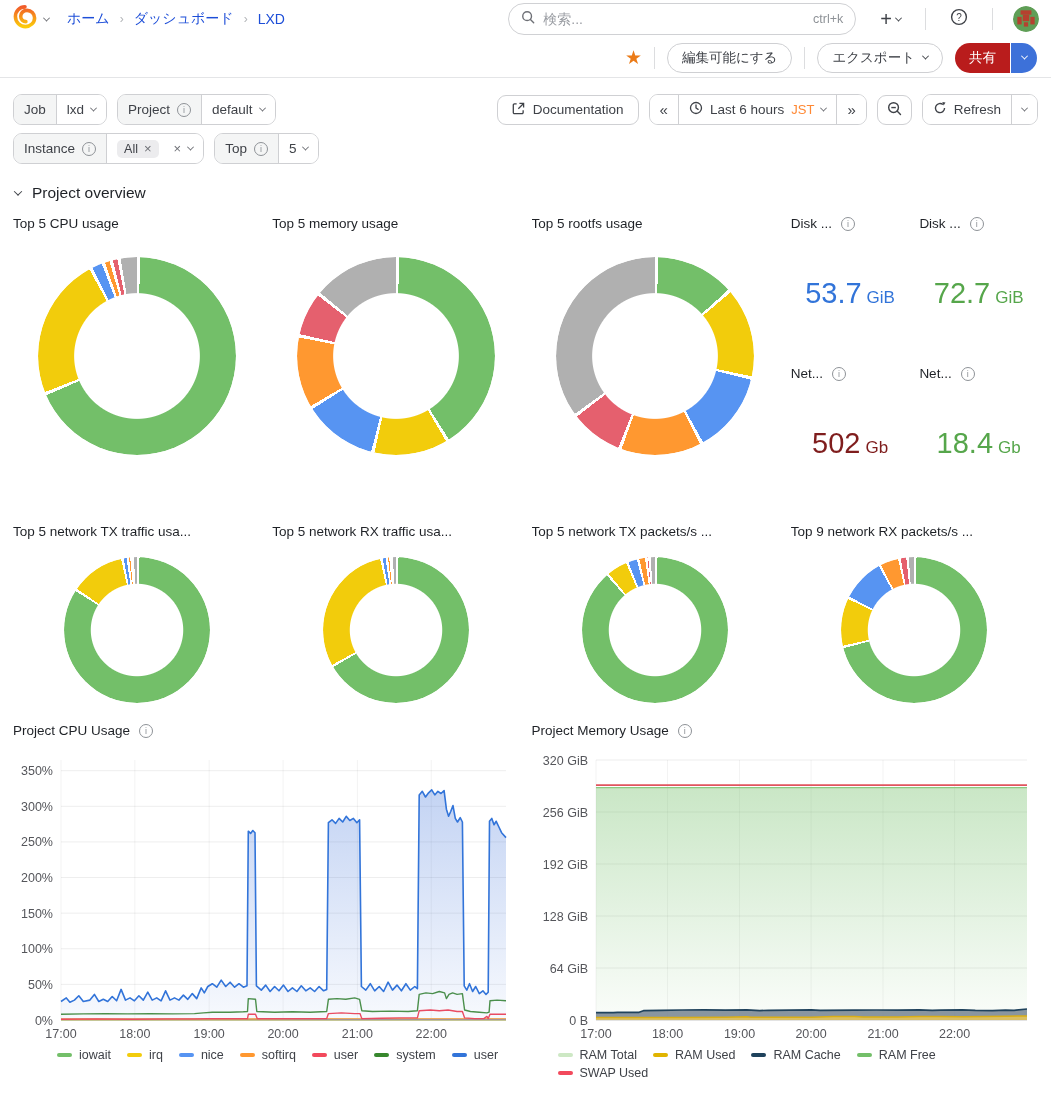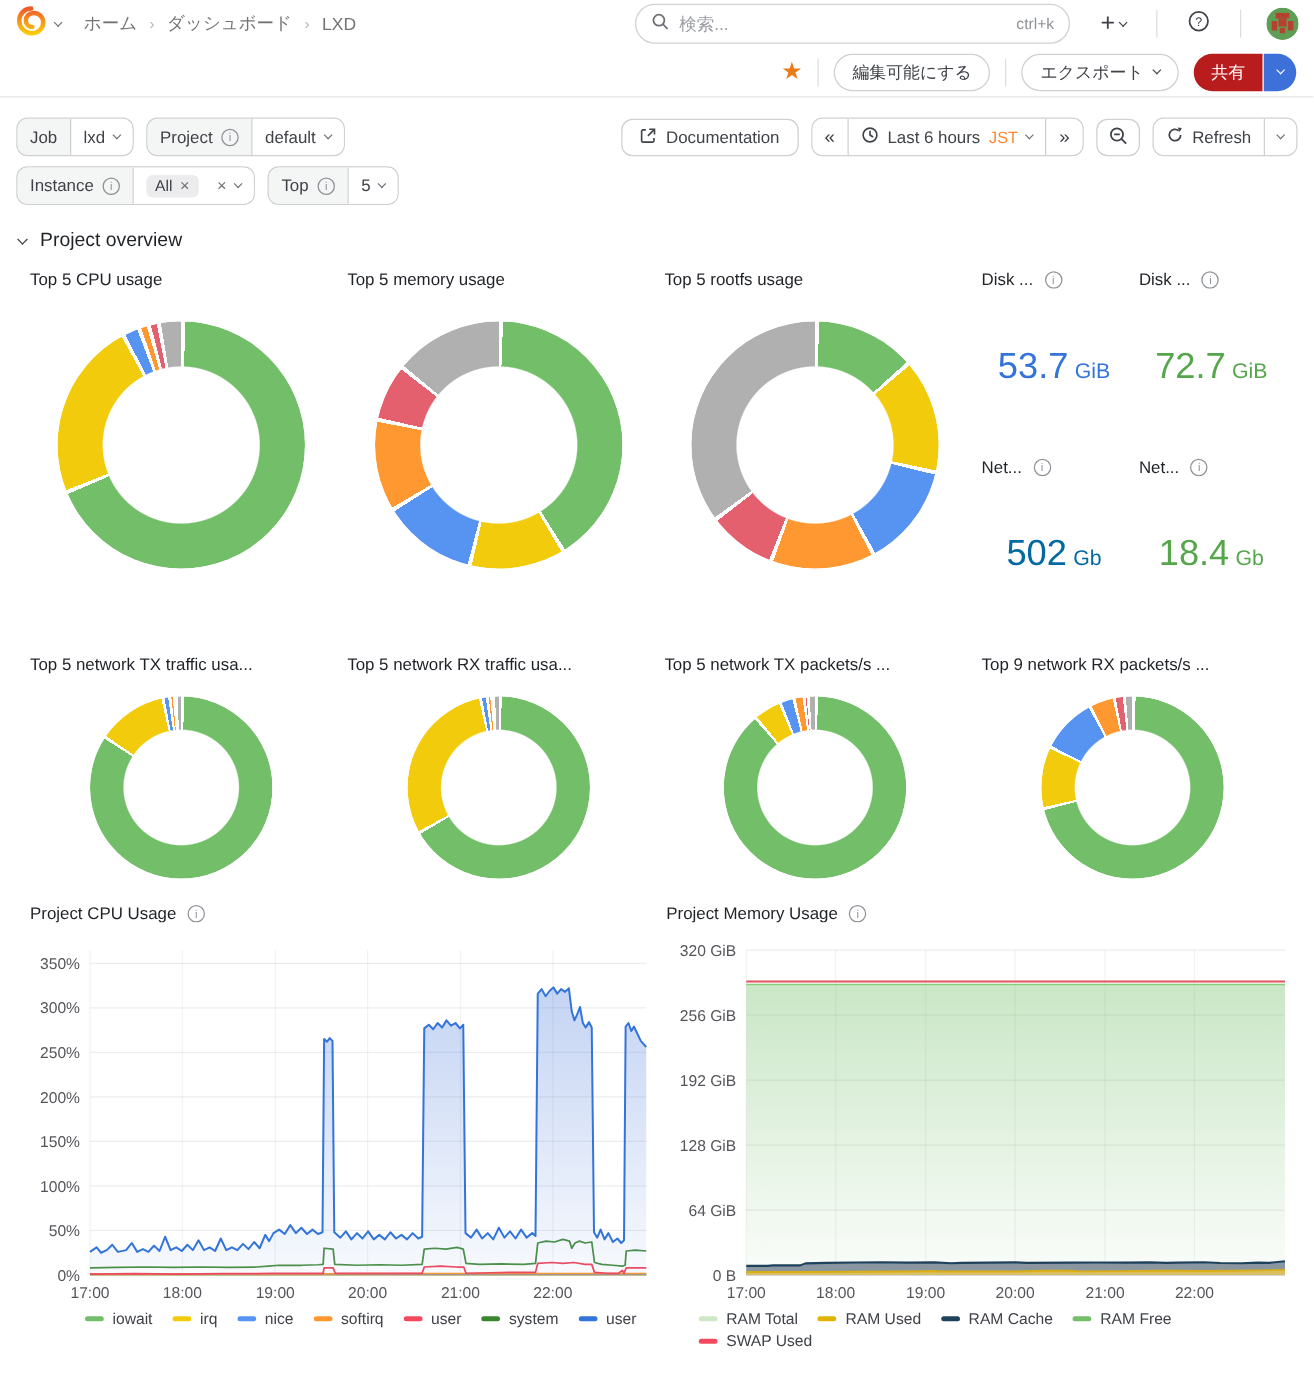--- a/index.html
+++ b/index.html
@@ -3,21 +3,21 @@
 <meta charset="utf-8">
 <style>
   * { box-sizing: border-box; margin: 0; padding: 0; }
   html,body { width:1051px; height:1113px; overflow:hidden; background:#fff;
     font-family:"Liberation Sans","DejaVu Sans",sans-serif; color:#24292e; }
 
   
   .topnav { height:38px; display:flex; align-items:center; padding:0 12px; gap:8px; }
   .logo-btn { display:flex; align-items:center; gap:6px; cursor:pointer; }
   .crumbs { display:flex; align-items:center; gap:10px; margin-left:10px; font-size:14px; }
-  .crumb { color:#737373; cursor:pointer; }
+  .crumb { color:#1d4ed8; cursor:pointer; }
   .crumb-sep { color:#b4b6ba; font-size:12px; }
   .topnav-right { margin-left:auto; display:flex; align-items:center; gap:20px; }
   .searchbox { width:348px; height:32px; border:1px solid #d0d1d4; border-radius:18px;
     display:flex; align-items:center; gap:8px; padding:0 12px; background:#fff; }
   .searchbox input { border:none; outline:none; flex:1; font-size:14px; color:#24292e;
     font-family:inherit; background:transparent; }
   .searchbox input::placeholder { color:#9a9da3; }
   .kbd-hint { color:#8e9297; font-size:12.5px; }
   .icon-btn { display:flex; align-items:center; gap:4px; color:#3f4248; cursor:pointer;
     font-size:18px; padding:2px 4px; }
@@ -60,21 +60,21 @@
   .ctrl-right { margin-left:auto; display:flex; align-items:center; gap:10px; }
   .tz { color:#ff8833; font-size:13px; }
   .arrow-glyph { font-size:15px; color:#3f4248; line-height:1; }
 
   
   .section-hdr { display:flex; align-items:center; gap:11px; padding:0 15px; margin-top:20px;
     cursor:pointer; }
   .section-hdr .title { font-size:15.5px; font-weight:500; color:#1f2227; }
 
   
-  .dash { padding:0 24px; }
+  .dash { padding:0 13px; }
   .prow { display:grid; grid-template-columns:repeat(4,1fr); column-gap:12px; }
   .prow.r1 { margin-top:14px; }
   .prow.r2 { margin-top:18px; }
   .prow.r3 { margin-top:20px; grid-template-columns:repeat(2,1fr); }
   .panel { background:#fff; }
   .ptitle { font-size:13.5px; font-weight:500; color:#1f2227; display:flex; align-items:center;
     gap:9px; white-space:nowrap; overflow:hidden; cursor:pointer; }
   .donut-wrap { display:flex; align-items:center; justify-content:center; }
   .donut { border-radius:50%;
     -webkit-mask:radial-gradient(closest-side,transparent calc(64% - 1px),#000 64%);
@@ -322,21 +322,21 @@
         <div class="stat-value-wrap">
           <span style="color: rgb(86, 166, 75);"><span class="stat-num">72.7</span><span class="stat-unit">GiB</span></span>
         </div>
       </div>
       <div class="stat-cell">
         <div class="ptitle">
           <span>Net...</span>
           <i class="info"></i>
         </div>
         <div class="stat-value-wrap">
-          <span style="color: #0369a1;"><span class="stat-num">502</span><span class="stat-unit">Gb</span></span>
+          <span style="color: #7f1d1d;"><span class="stat-num">502</span><span class="stat-unit">Gb</span></span>
         </div>
       </div>
       <div class="stat-cell">
         <div class="ptitle">
           <span>Net...</span>
           <i class="info"></i>
         </div>
         <div class="stat-value-wrap">
           <span style="color: rgb(86, 166, 75);"><span class="stat-num">18.4</span><span class="stat-unit">Gb</span></span>
         </div>

